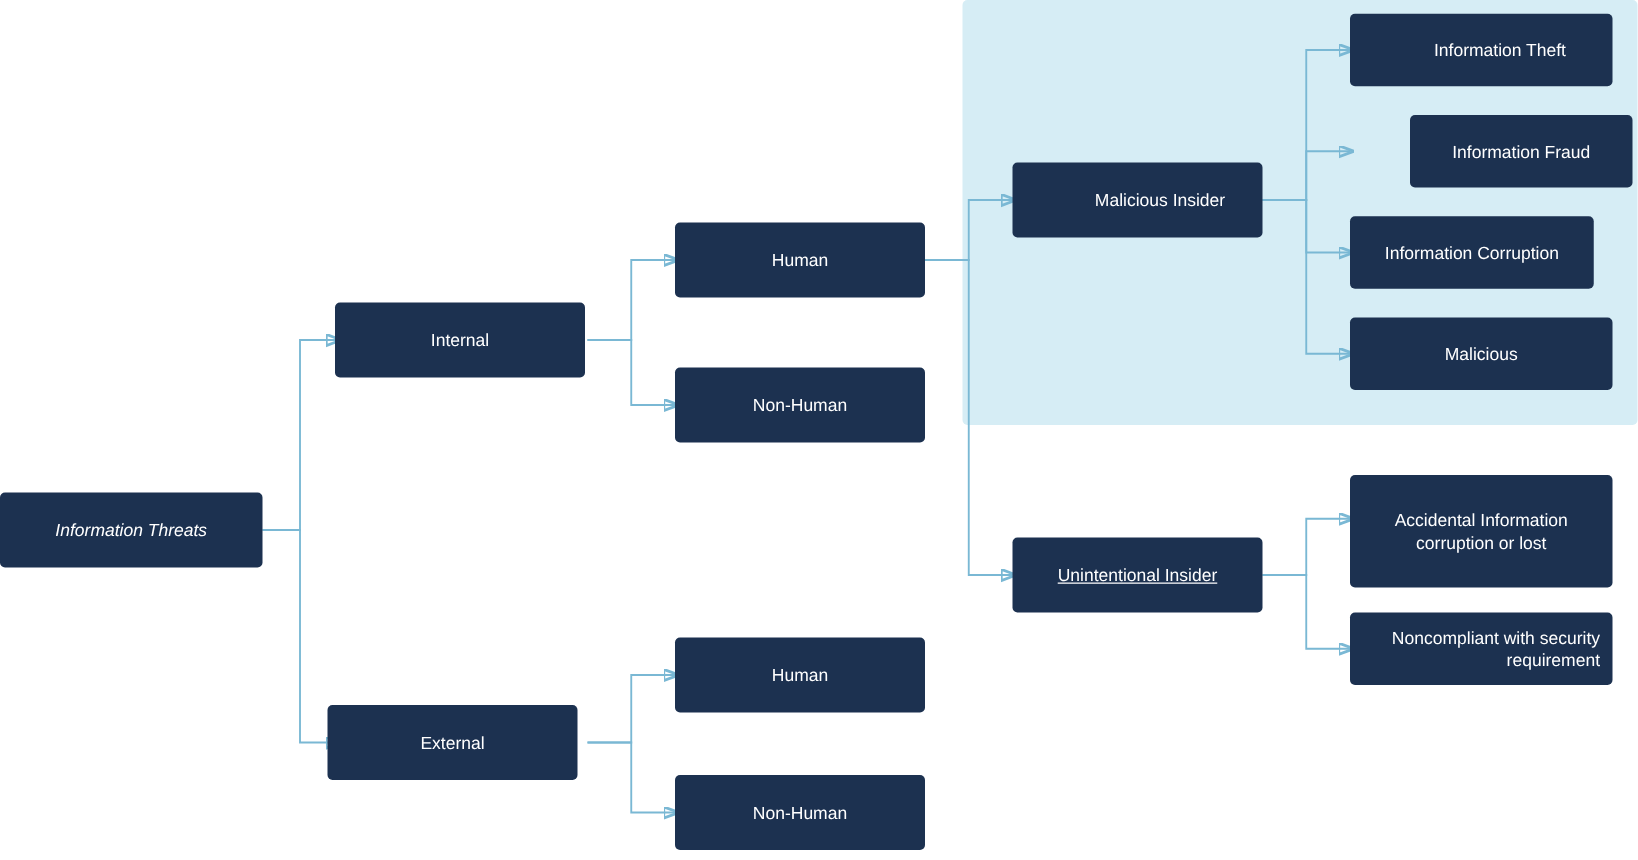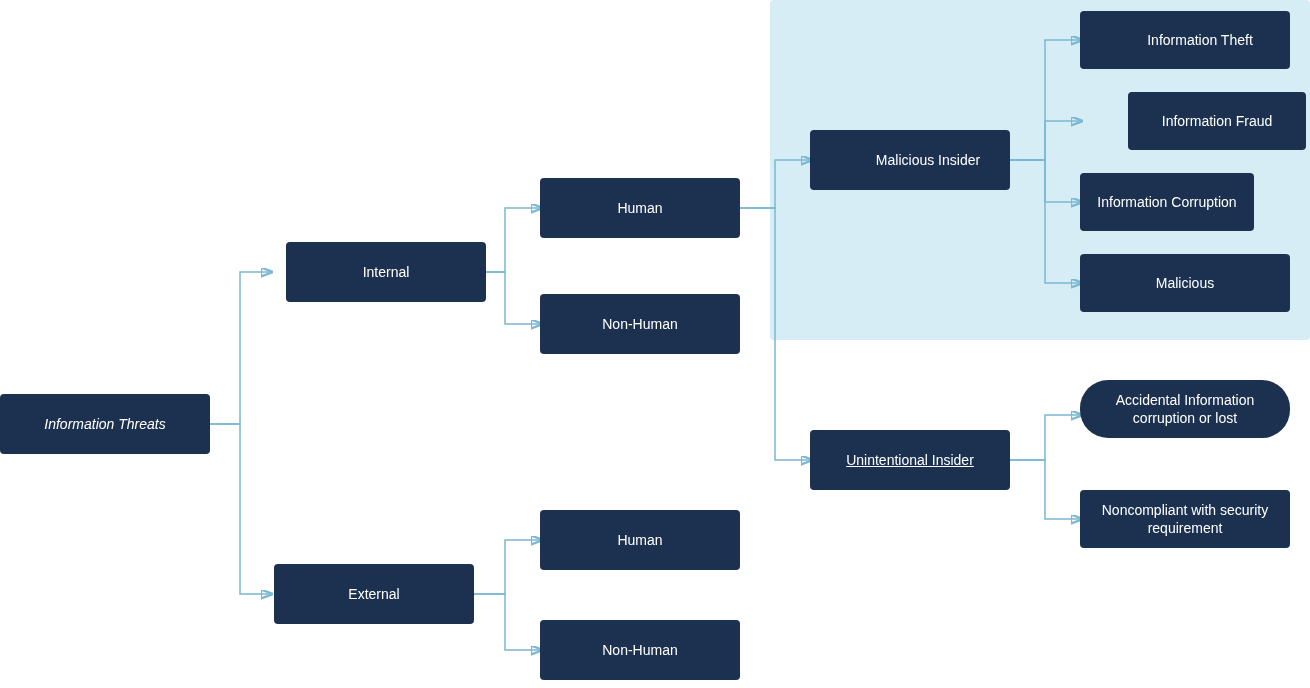--- a/index.html
+++ b/index.html
@@ -105,41 +105,41 @@
 
     <polyline points="1010,160 1045,160 1045,283 1080,283" marker-end="url(#arrow)"></polyline>
 
     <polyline points="1010,460 1045,460 1045,415 1080,415" marker-end="url(#arrow)"></polyline>
 
     <polyline points="1010,460 1045,460 1045,519 1080,519" marker-end="url(#arrow)"></polyline>
   </svg>
 
   <div class="node" style="left:0px; top:394px; width:210px; height:60px;font-style:italic;">Information Threats</div>
 
-  <div class="node" style="left:286px; top:242px; width:200px; height:60px;">Internal</div>
+  <div class="node" style="left:268px; top:242px; width:200px; height:60px;">Internal</div>
 
-  <div class="node" style="left:274px; top:564px; width:200px; height:60px;">External</div>
+  <div class="node" style="left:262px; top:564px; width:200px; height:60px;">External</div>
 
   <div class="node" style="left:540px; top:178px; width:200px; height:60px;">Human</div>
 
   <div class="node" style="left:540px; top:294px; width:200px; height:60px;">Non-Human</div>
 
   <div class="node" style="left:540px; top:510px; width:200px; height:60px;">Human</div>
 
   <div class="node" style="left:540px; top:620px; width:200px; height:60px;">Non-Human</div>
 
   <div class="node" style="left:810px; top:130px; width:200px; height:60px;padding-left:46px;">Malicious Insider</div>
 
   <div class="node" style="left:810px; top:430px; width:200px; height:60px;text-decoration:underline;">Unintentional Insider</div>
 
   <div class="node" style="left:1080px; top:11px; width:210px; height:58px;padding-left:40px;">Information Theft</div>
 
   <div class="node" style="left:1080px; top:92px; width:178px; height:58px;margin-left:48px;">Information Fraud</div>
 
-  <div class="node" style="left:1080px; top:173px; width:174px; height:58px;">Information Corruption</div>
+  <div class="node" style="left:1080px; top:173px; width:195px; height:58px;">Information Corruption</div>
 
   <div class="node" style="left:1080px; top:254px; width:210px; height:58px;">Malicious</div>
 
-  <div class="node" style="left:1080px; top:380px; width:210px; height:58px;border-radius:28px;">Accidental Information corruption or lost</div>
+  <div class="node" style="left:1080px; top:380px; width:210px; height:90px;">Accidental Information corruption or lost</div>
 
-  <div class="node" style="left:1080px; top:490px; width:210px; height:58px;">Noncompliant with security requirement</div>
+  <div class="node" style="left:1080px; top:490px; width:210px; height:58px;text-align:right;">Noncompliant with security requirement</div>
 
 </div>
 
 </body></html>

